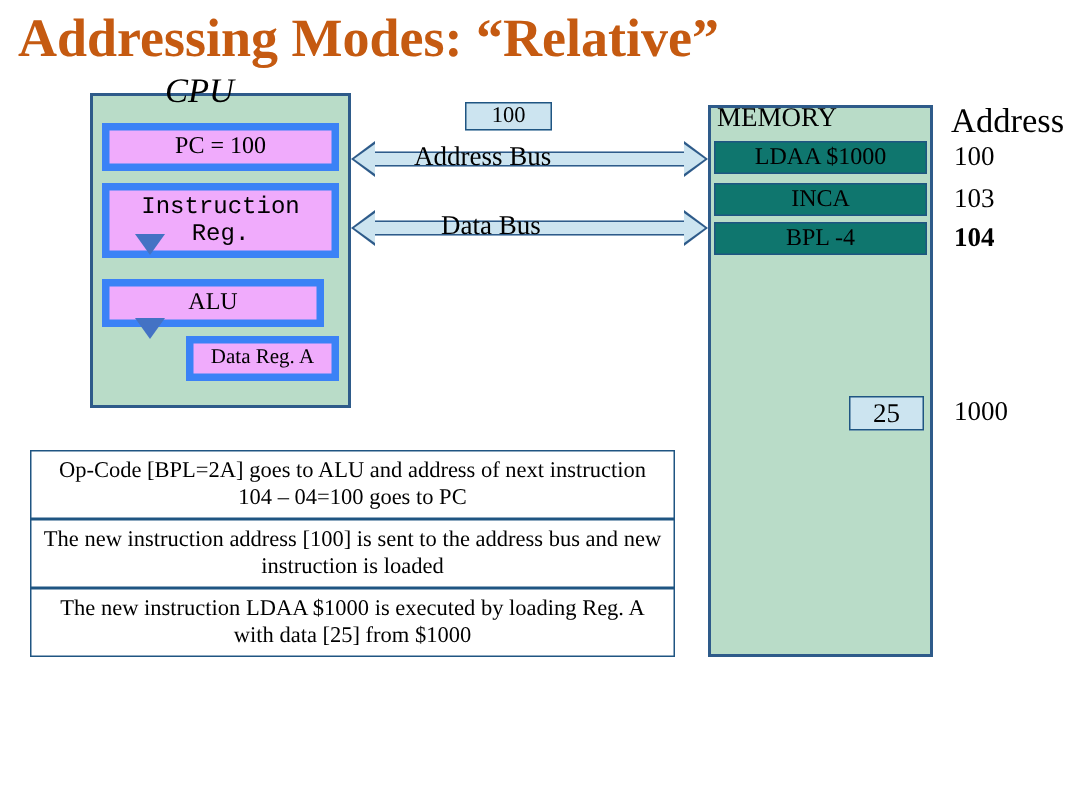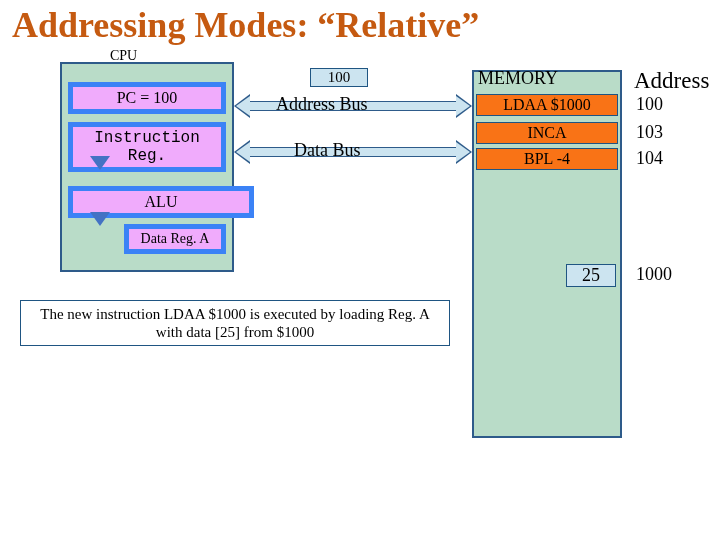--- a/index.html
+++ b/index.html
@@ -1,37 +1,37 @@
 <!DOCTYPE html>
 <html><head>
 <meta charset="utf-8">
 <style>
   * { margin:0; padding:0; box-sizing:border-box; }
   body { width:720px; height:540px; background:#fff; font-family:Georgia,serif; position:relative; overflow:hidden; }
   .title { font-size:36px; font-weight:bold; color:#c55a11; padding:4px 12px; }
   .cpu-box { position:absolute; left:60px; top:62px; width:174px; height:210px; background:#b9dcc8; border:2px solid #2e5b8a; }
-  .cpu-label { position:absolute; left:110px; top:48px; font-size:14px; }
+  .cpu-label { position:absolute; left:110px; top:48px; font-size:23px;font-style:italic; }
   .regbox { position:absolute; background:#f0abfc; border:5px solid #3b82f6; font-size:16px; text-align:center; padding:2px 4px; }
   .pc { left:68px; top:82px; width:158px; }
   .ir { left:68px; top:122px; width:158px;font-family:Liberation Mono, monospace; }
-  .alu { left:68px; top:186px; width:186px; }
+  .alu { left:68px; top:186px; width:148px; }
   .dra { left:124px; top:224px; width:102px; font-size:14px; }
   .downarrow { position:absolute; width:0; height:0; border-left:10px solid transparent; border-right:10px solid transparent; border-top:14px solid #4472c4; }
   .da1 { left:90px; top:156px; }
   .da2 { left:90px; top:212px; }
 
   .membox { position:absolute; left:472px; top:70px; width:150px; height:368px; background:#b9dcc8; border:2px solid #2e5b8a; }
   .memhead { position:absolute; left:478px; top:68px; font-size:18px; }
   .addrhead { position:absolute; left:634px; top:68px; font-size:23px; }
-  .memrow { position:absolute; width:142px; background:#f97316; border:1px solid #1f5582; font-size:16px; text-align:center; padding:1px 2px; }
+  .memrow { position:absolute; width:142px; background:#0f766e; border:1px solid #1f5582; font-size:16px; text-align:center; padding:1px 2px; }
   .m1 { left:476px; top:94px; }
   .m2 { left:476px; top:122px; width:142px; }
   .m3 { left:476px; top:148px; }
   .addrcol { position:absolute; left:636px; font-size:18px; }
-  .a1 { top:94px; } .a2 { top:122px; } .a3 { top:148px; }
+  .a1 { top:94px; } .a2 { top:122px; } .a3 { top:148px;font-weight:bold; }
   .valbox { position:absolute; left:566px; top:264px; width:50px; background:#cce4f0; border:1px solid #1f5582; text-align:center; font-size:18px; }
   .valaddr { position:absolute; left:636px; top:264px; font-size:18px; }
 
   .addrbus-val { position:absolute; left:310px; top:68px; width:58px; background:#cce4f0; border:1px solid #1f5582; text-align:center; font-size:15px; }
   .buslabel { position:absolute; font-size:18px; }
   .ab-lbl { left:276px; top:94px;text-align:center; }
   .db-lbl { left:294px; top:140px; }
   .busarrow { position:absolute; height:0; }
   .busarrow .shaft { position:absolute; height:10px; background:#cce4f0; border-top:1px solid #2e5b8a; border-bottom:1px solid #2e5b8a; top:-5px; }
   .busarrow .la { position:absolute; width:0; height:0; border-top:12px solid transparent; border-bottom:12px solid transparent; border-right:16px solid #2e5b8a; top:-12px; }
@@ -81,14 +81,16 @@
 <div class="memrow m1">LDAA $1000</div>
 <div class="addrcol a1">100</div>
 <div class="memrow m2">INCA</div>
 <div class="addrcol a2">103</div>
 <div class="memrow m3">BPL -4</div>
 <div class="addrcol a3">104</div>
 <div class="valbox">25</div>
 <div class="valaddr">1000</div>
 
 <div class="notes">
+  <div class="note">Op-Code [BPL=2A] goes to ALU and address of next instruction 104 – 04=100 goes to PC</div>
+  <div class="note">The  new instruction address [100] is sent to the address bus and new instruction is loaded</div>
   <div class="note">The  new instruction LDAA $1000 is executed by loading Reg. A with data [25] from $1000</div>
 </div>
 
 </body></html>

